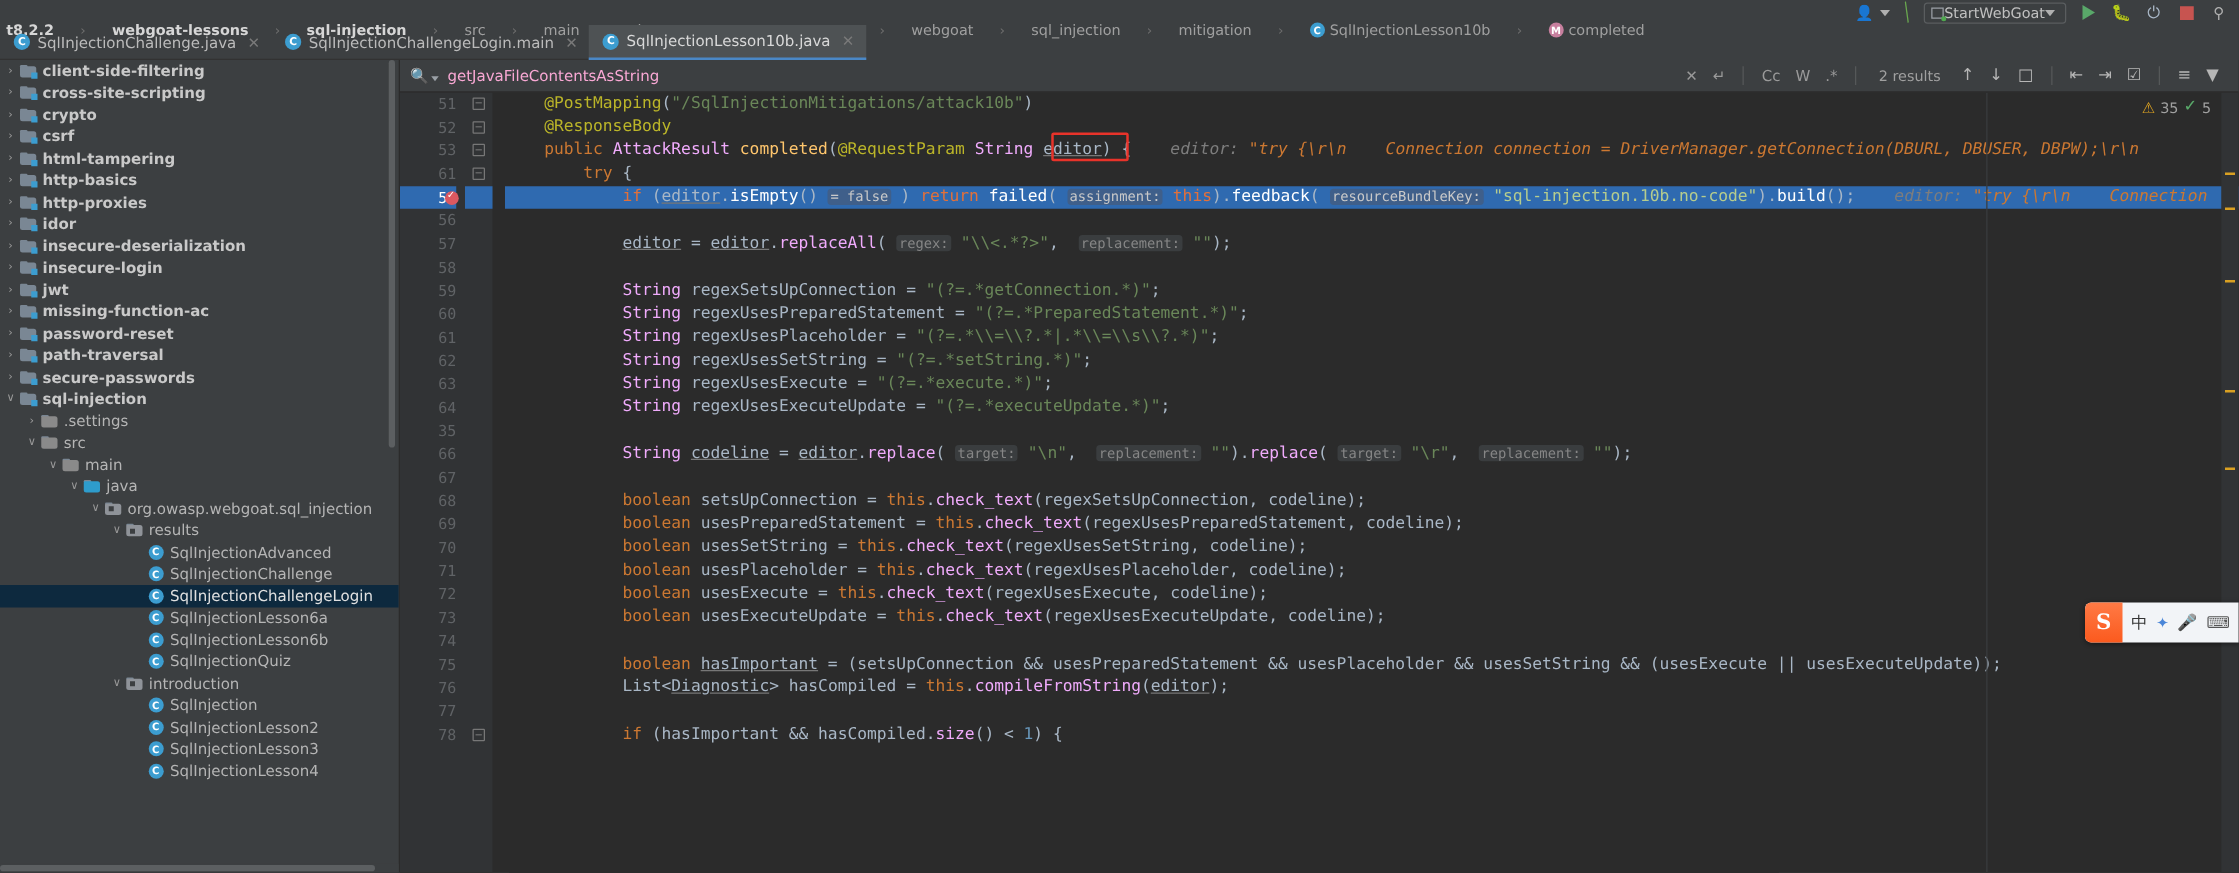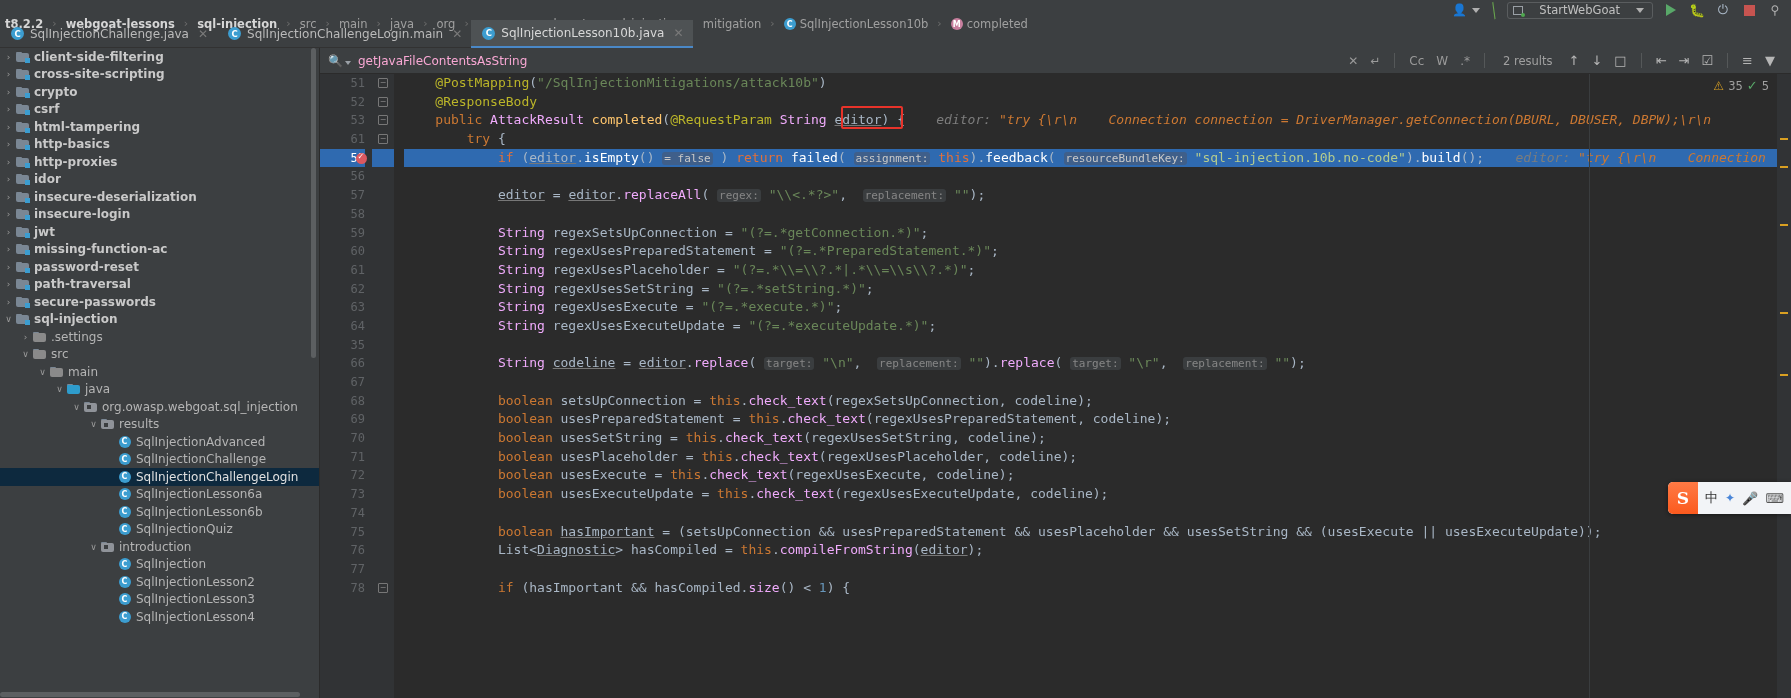--- a/index.html
+++ b/index.html
@@ -10,32 +10,32 @@
     overflow: hidden;
   }
   .app { position: relative; width: 1791px; height: 698px; display: flex; flex-direction: column; }
 
   
   .navbar {
     height: 20px; background: #3c3f41; display: flex; align-items: center;
     font-size: 11.5px; color: #a9b7c6; padding-left: 0px; position: relative;
     flex: 0 0 20px;
   }
-  .crumbs { display: flex; align-items: flex-start; gap: 4px; white-space: nowrap; margin-top: 28px; }
+  .crumbs { display: flex; align-items: center; gap: 16px; white-space: nowrap; margin-top: 28px; }
   .crumb { color: #a0a0a0; padding: 0 5px; display: flex; align-items: center; gap: 4px; }
   .crumb.bold { color: #d6d6d6; font-weight: bold; }
   .crumb-sep { color: #6e6e6e; font-size: 11px; }
   .cicon { width: 12px; height: 12px; border-radius: 50%; display: inline-flex;
            align-items: center; justify-content: center; font-size: 8px; color: #fff; font-weight: bold; }
   .cicon.c { background: #3c9dd0; }
   .cicon.m { background: #c77f9e; }
 
   .nav-right { margin-left: auto; display: flex; align-items: center; gap: 10px; padding-right: 8px; }
   .run-config {
-    display: flex; align-items: center; gap: 16px; border: 1px solid #5a5d5f; border-radius: 3px;
+    display: flex; align-items: center; gap: 0; border: 1px solid #5a5d5f; border-radius: 3px;
     padding: 1px 8px 1px 5px; height: 17px; color: #c0c0c0; font-size: 11.5px;
   }
   .rc-box { width: 10px; height: 9px; border: 1.5px solid #9aa0a6; position: relative; }
   .rc-box::after { content: ""; position: absolute; right: -3px; bottom: -3px; width: 4px; height: 4px; background: #4fa84f; border-radius: 50%; }
   .tri-down { width: 0; height: 0; border-left: 4px solid transparent; border-right: 4px solid transparent; border-top: 5px solid #b0b0b0; }
   .icon-btn { width: 16px; height: 16px; display: inline-flex; align-items: center; justify-content: center; }
   .play-tri { width: 0; height: 0; border-top: 6px solid transparent; border-bottom: 6px solid transparent; border-left: 10px solid #59a869; }
   .stop-sq { width: 11px; height: 11px; background: #c75450; }
   .person { color: #9aa0a6; font-size: 12px; }
   .hammer { color: #6aa84f; font-size: 13px; transform: rotate(-35deg); display:inline-block; }

